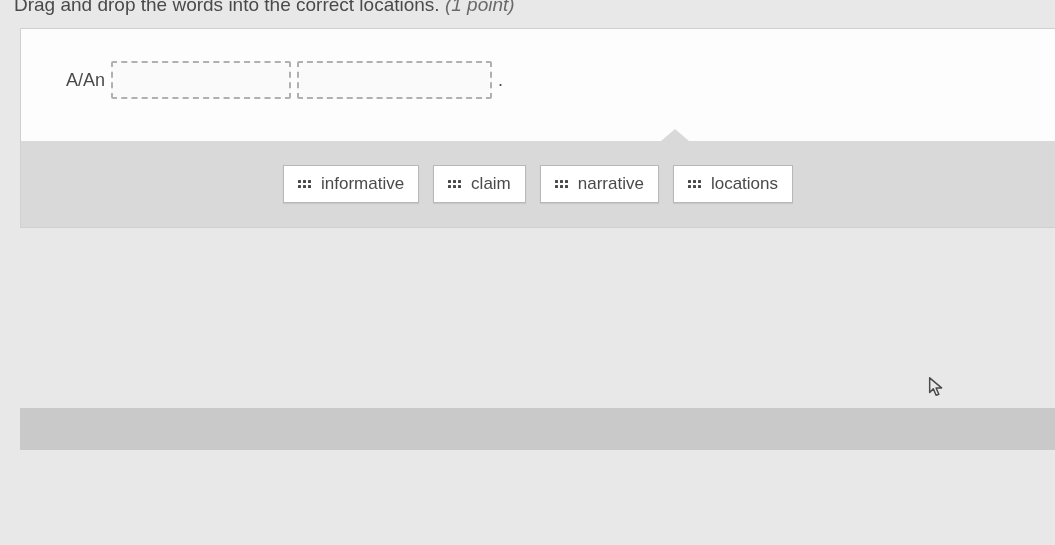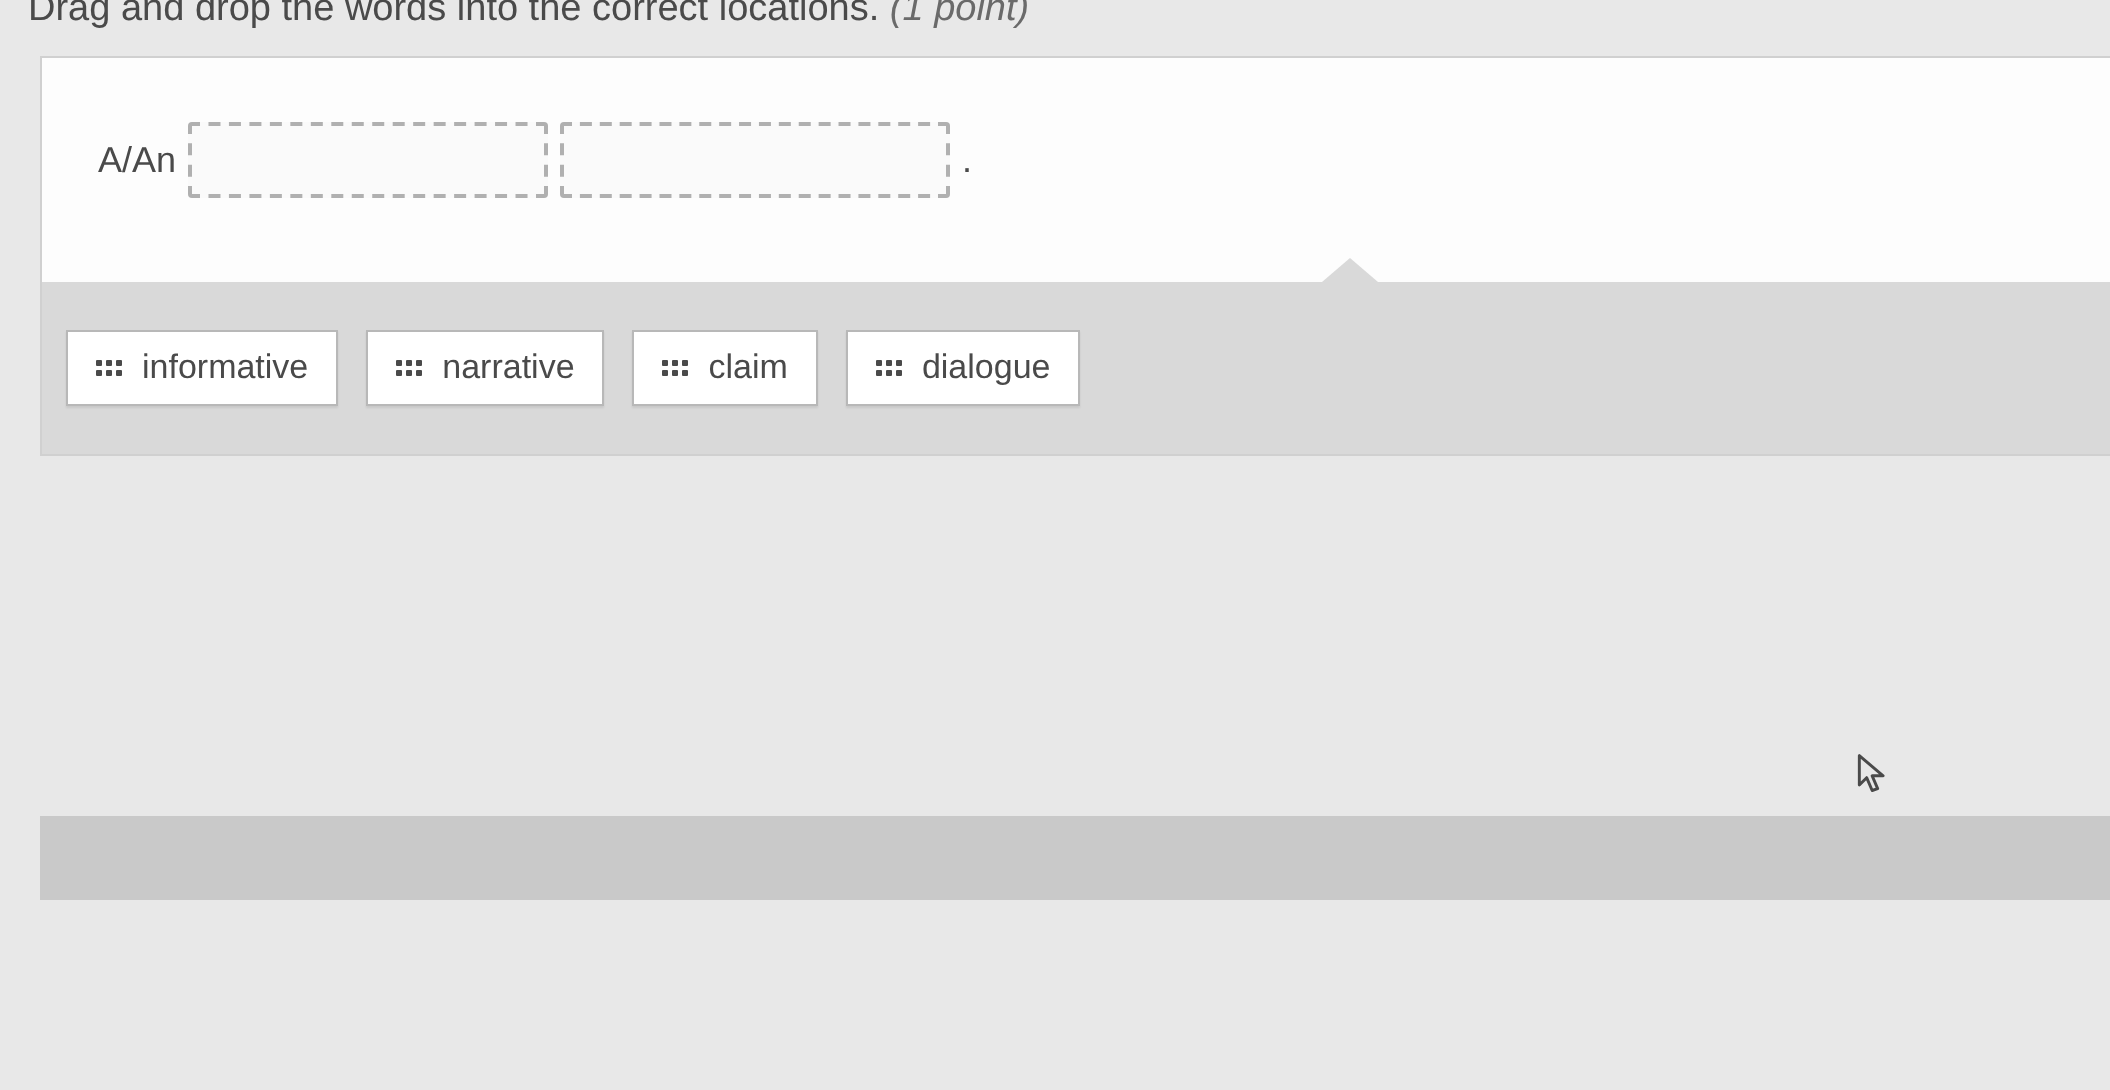--- a/index.html
+++ b/index.html
@@ -22,21 +22,21 @@
       color: #6a6a6a;
     }
     .question-box {
       background: #fdfdfd;
       border: 1px solid #d0d0d0;
       margin: 4px 0 0 20px;
       width: 1035px;
       border-right: none;
     }
     .sentence-area {
-      padding: 32px 28px 42px 28px;
+      padding: 32px 28px 42px 45px;
       display: flex;
       align-items: center;
       flex-wrap: wrap;
       gap: 6px;
     }
     .sentence-text {
       color: #4a4a4a;
       font-size: 18px;
     }
     .drop-target {
@@ -46,20 +46,21 @@
       border: 2px dashed #b0b0b0;
       border-radius: 2px;
       background: #fafafa;
       vertical-align: middle;
     }
     .drop-target.wide { width: 195px; }
     .options-bar {
       background: #d9d9d9;
       padding: 24px 12px;
       display: flex;
+      justify-content: center;
       gap: 14px;
       position: relative;
     }
     .options-bar::before {
       content: "";
       position: absolute;
       top: -12px;
       left: 640px;
       width: 0; height: 0;
       border-left: 14px solid transparent;
@@ -145,51 +146,51 @@
             <span class="grip-dot"></span>
             <span class="grip-dot"></span>
             <span class="grip-dot"></span>
           </span>
         <span class="grip-row">
             <span class="grip-dot"></span>
             <span class="grip-dot"></span>
             <span class="grip-dot"></span>
           </span>
       </span>
+      <span>claim</span>
+    </div>
+    <div class="chip">
+      <span class="grip">
+        <span class="grip-row">
+            <span class="grip-dot"></span>
+            <span class="grip-dot"></span>
+            <span class="grip-dot"></span>
+          </span>
+        <span class="grip-row">
+            <span class="grip-dot"></span>
+            <span class="grip-dot"></span>
+            <span class="grip-dot"></span>
+          </span>
+      </span>
       <span>narrative</span>
     </div>
     <div class="chip">
       <span class="grip">
         <span class="grip-row">
             <span class="grip-dot"></span>
             <span class="grip-dot"></span>
             <span class="grip-dot"></span>
           </span>
         <span class="grip-row">
             <span class="grip-dot"></span>
             <span class="grip-dot"></span>
             <span class="grip-dot"></span>
           </span>
       </span>
-      <span>claim</span>
-    </div>
-    <div class="chip">
-      <span class="grip">
-        <span class="grip-row">
-            <span class="grip-dot"></span>
-            <span class="grip-dot"></span>
-            <span class="grip-dot"></span>
-          </span>
-        <span class="grip-row">
-            <span class="grip-dot"></span>
-            <span class="grip-dot"></span>
-            <span class="grip-dot"></span>
-          </span>
-      </span>
-      <span>dialogue</span>
+      <span>locations</span>
     </div>
   </div>
 </div>
 
 <div class="bottom-bar"></div>
 
 <svg class="cursor-arrow" viewBox="0 0 24 24">
   <path d="M4 2 L4 18 L8 14 L11 21 L14 20 L11 13 L17 13 Z" fill="none" stroke="#4a4a4a" stroke-width="1.6" stroke-linejoin="round"></path>
 </svg>
 

